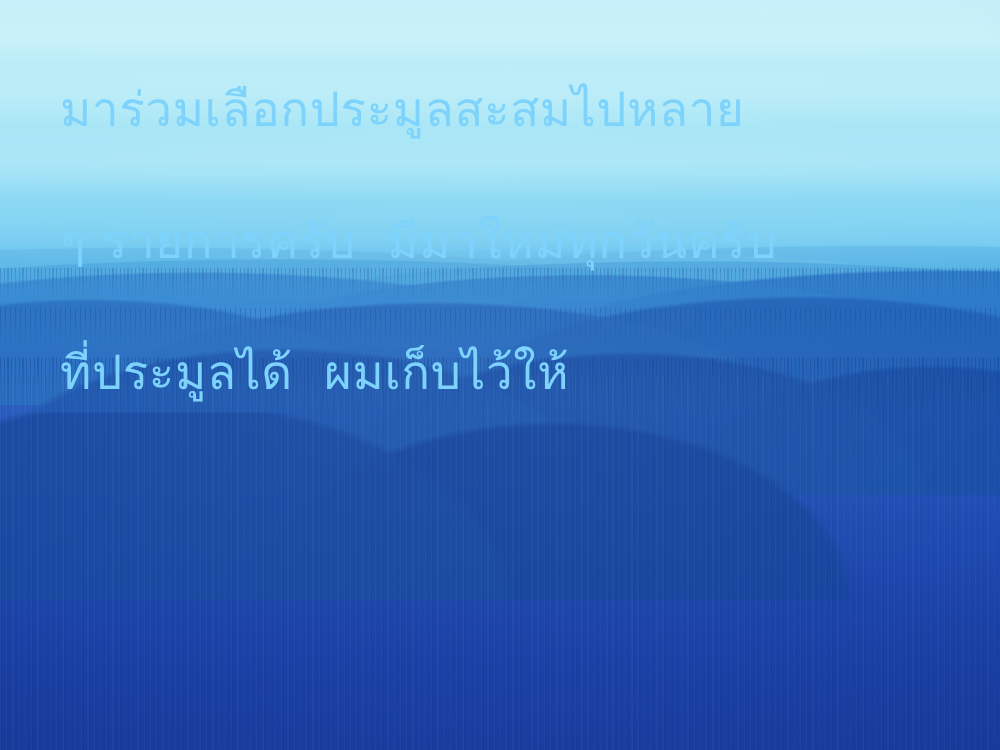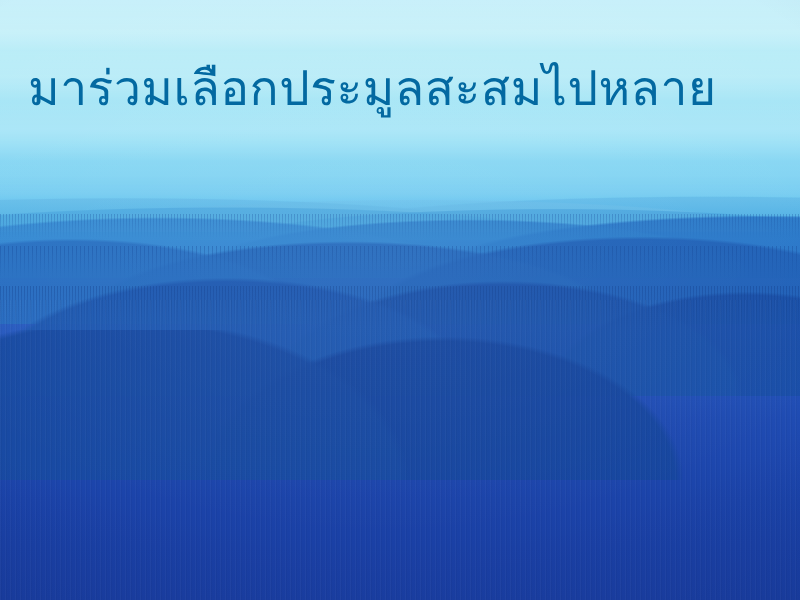--- a/index.html
+++ b/index.html
@@ -170,28 +170,29 @@
   
   .caption {
     position: absolute;
     left: 0; top: 0;
     width: 800px;
     height: 600px;
     padding: 36px 24px 0 28px;
     box-sizing: border-box;
   }
   .caption-line {
-    color: #0369a1;
+    color: #7dd3fc;
     font-family: "DejaVu Sans", "Liberation Sans", sans-serif;
-    font-size: 48px;
+    font-size: 38px;
     font-weight: 400;
     line-height: 105px;
     white-space: pre;
     letter-spacing: 0.5px;
     text-rendering: optimizeLegibility;
+    margin-left: 20px;
   }
 </style>
 </head>
 <body>
 
 <div id="stage">
 
   <div class="bg-photo"></div>
   <div class="sky-haze"></div>
 
@@ -203,15 +204,17 @@
   <div class="treeline treeline-b"></div>
   <div class="ridge ridge-near-a"></div>
   <div class="treeline treeline-c"></div>
   <div class="ridge ridge-near-b"></div>
 
   <div class="grain"></div>
   <div class="vignette"></div>
 
   <div class="caption">
     <div class="caption-line">มาร่วมเลือกประมูลสะสมไปหลาย</div>
+    <div class="caption-line">ๆ รายการครับ  มีมาใหม่ทุกวันครับ</div>
+    <div class="caption-line">ที่ประมูลได้  ผมเก็บไว้ให้</div>
   </div>
 
 </div>
 
 </body></html>

